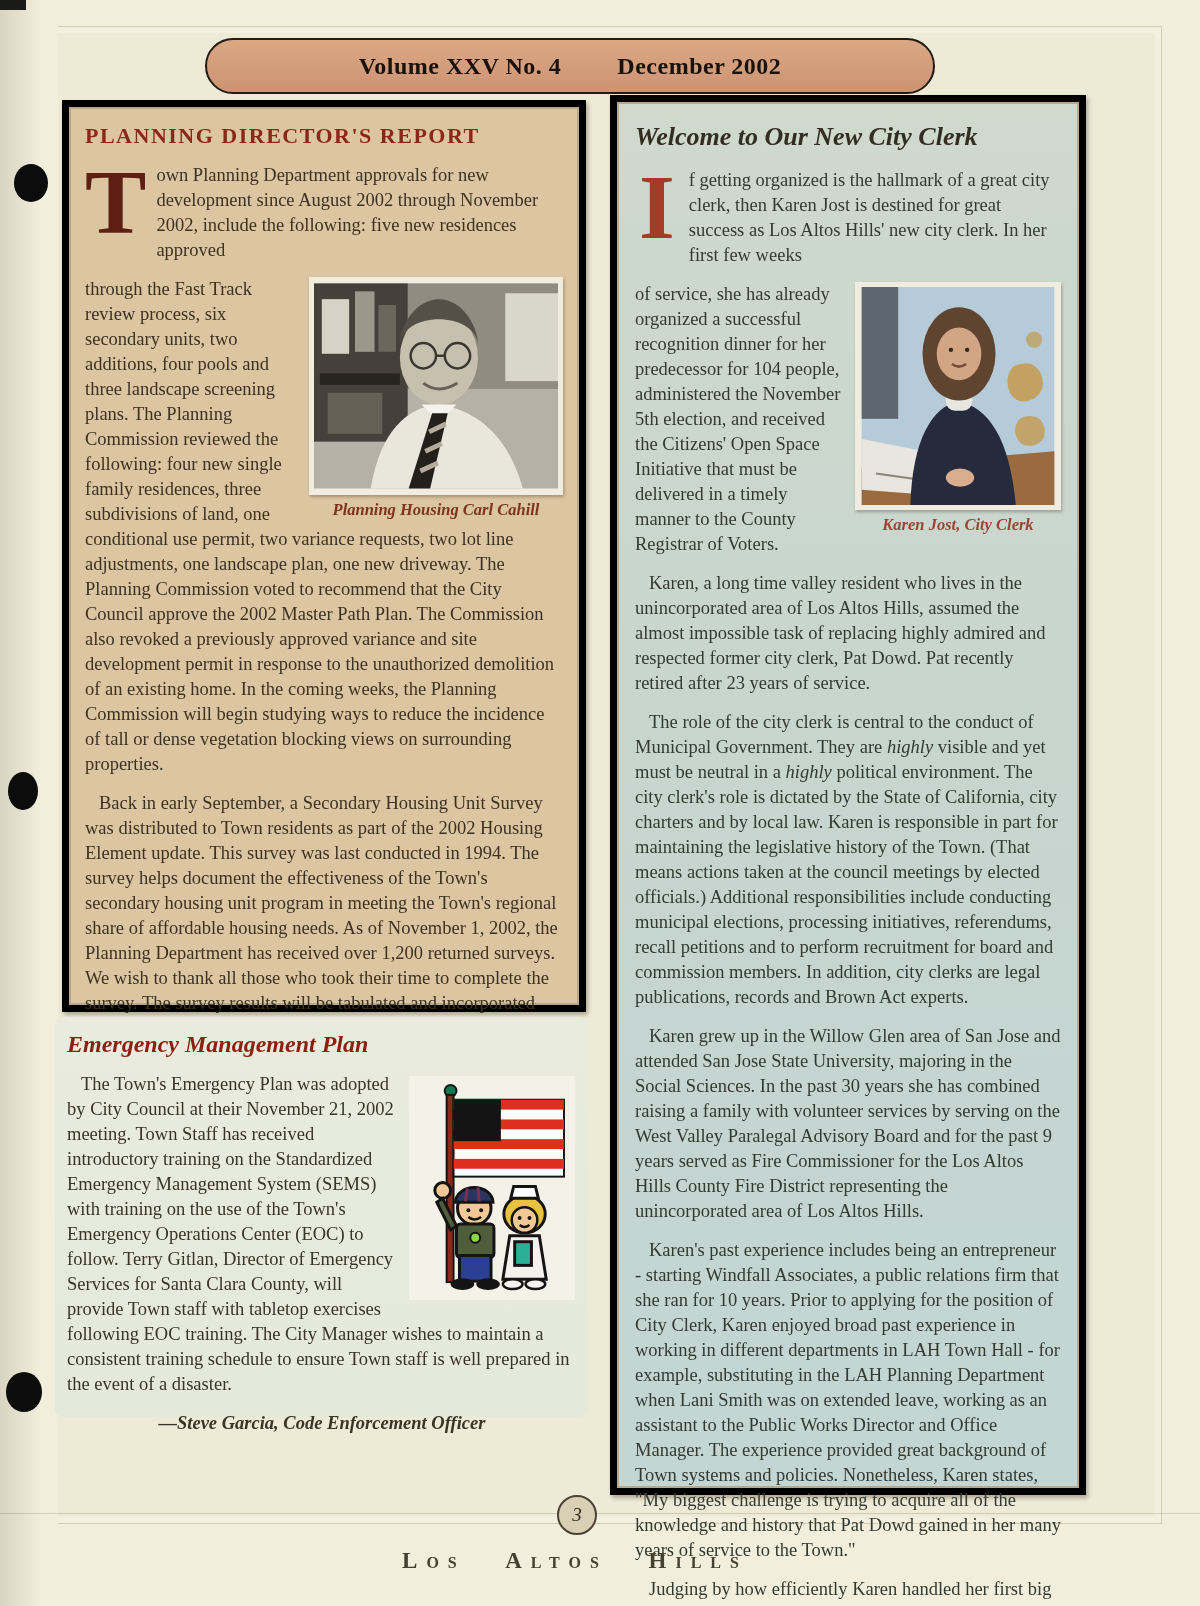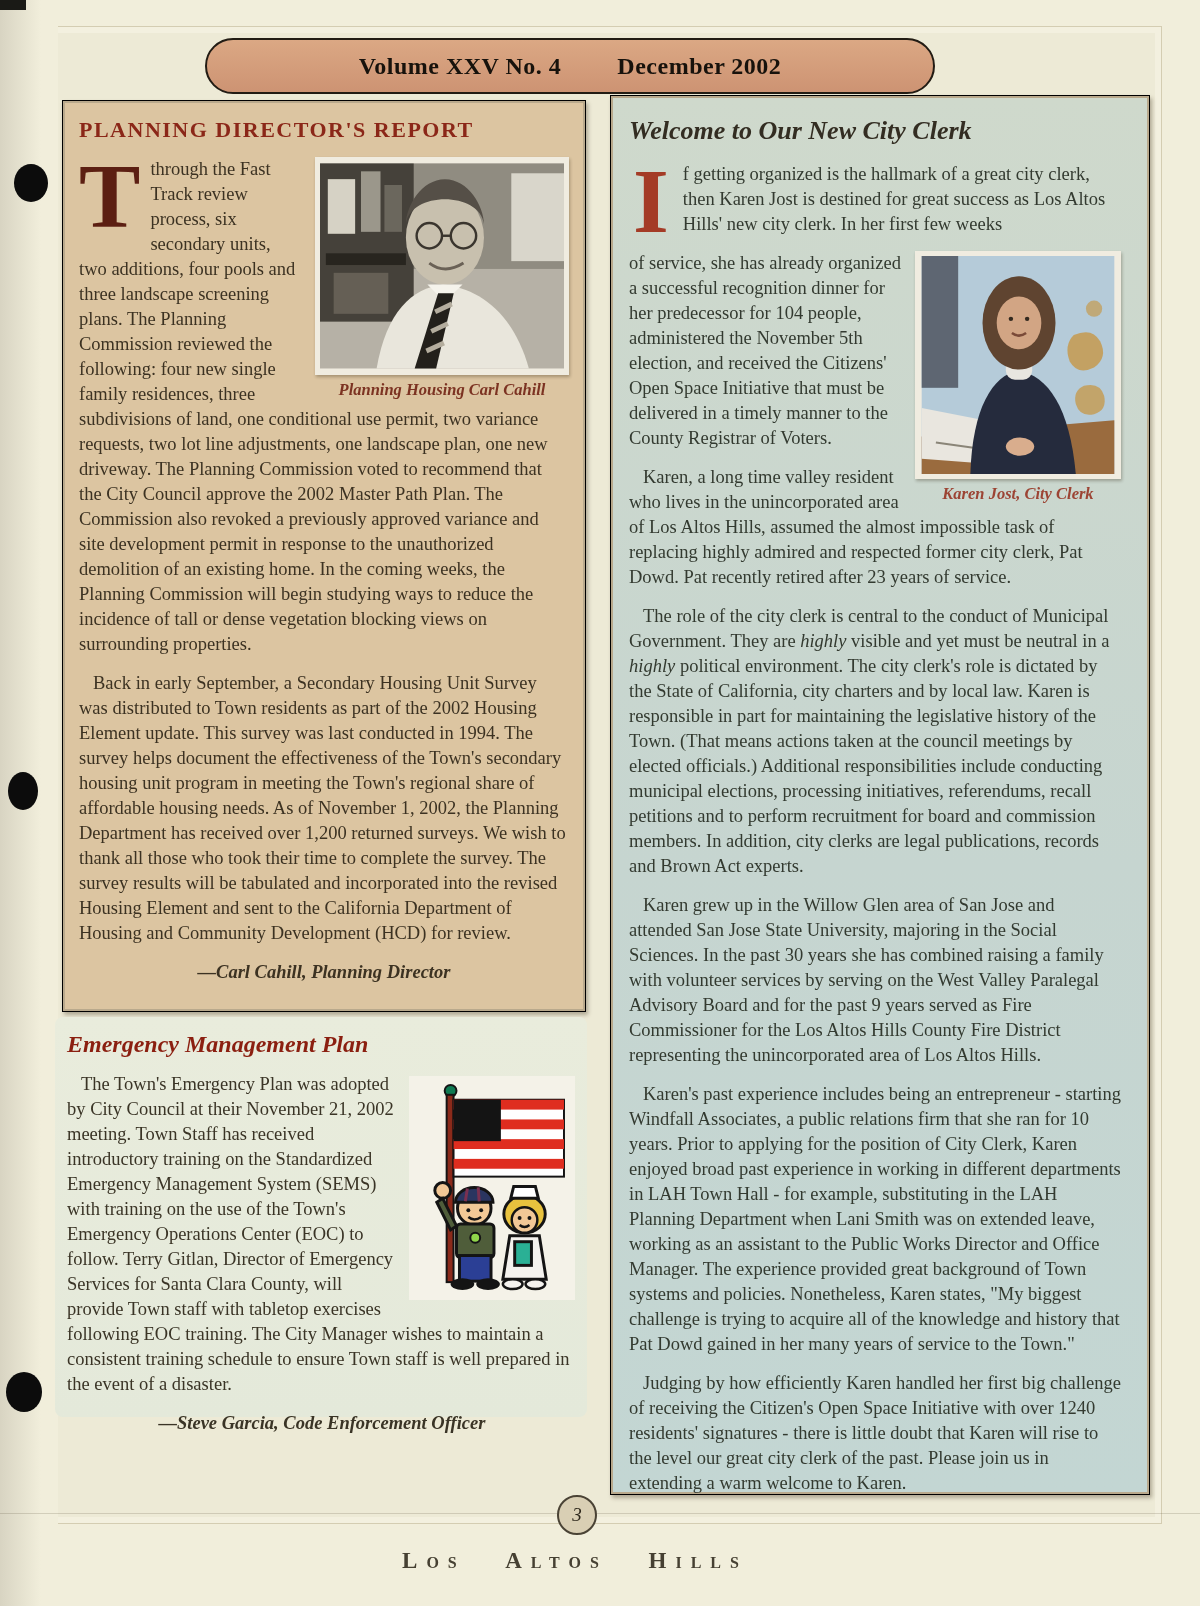--- a/index.html
+++ b/index.html
@@ -22,32 +22,32 @@
   .pill{
     position:absolute;left:205px;top:38px;width:726px;height:52px;
     background:linear-gradient(180deg,#dba884,#cd9373);
     border:2px solid #221c14;border-radius:28px;
     display:flex;align-items:center;justify-content:center;gap:56px;
     font-weight:bold;font-size:24px;color:#17120c;letter-spacing:.5px;
   }
   
   .boxed{
     position:absolute;
-    border:1px solid #000000;
+    border:7px solid #000000;
     box-shadow:0 0 0 2px #b9a98c inset, 2px 3px 4px rgba(60,45,25,.35);
     box-sizing:border-box;
   }
   .left-article{
     left:62px;top:100px;width:524px;height:912px;
     background:#dcc5a1;padding:10px 16px 8px 16px;
   }
   .right-article{
-    left:610px;top:95px;width:540px;height:1400px;
+    left:610px;top:95px;width:476px;height:1400px;
     background:linear-gradient(180deg,#cfd9cc 0%,#c6d5d0 55%,#c3d6d3 100%);
-    padding:12px 28px 10px 18px;
+    padding:12px 18px 10px 18px;
   }
   h2.planning-title{
     margin:6px 0 14px 0;font-size:22px;font-weight:bold;color:#8b2718;
     letter-spacing:1.5px;
   }
   h2.clerk-title{
     margin:8px 0 16px 0;font-size:26px;font-weight:bold;font-style:italic;color:#332d22;
   }
   h3.emergency-title{
     margin:0 0 14px 0;font-size:24px;font-weight:bold;font-style:italic;color:#8b1f10;
@@ -109,21 +109,21 @@
 <div class="punch-hole" style="left:6px;top:1372px;width:36px;height:40px;"></div>
 
 <div class="pill">
   <span>Volume XXV  No. 4</span>
   <span>December  2002</span>
 </div>
 
 <div class="boxed left-article">
   <h2 class="planning-title">PLANNING DIRECTOR'S REPORT</h2>
 
-  <p class="lead-para"><span class="dropcap t">T</span></p>
+  <p class="lead-para"><span class="dropcap t">T</span><span>own Planning Department approvals for new development since August 2002 through November 2002, include the following: five new residences approved</span></p>
 
   <figure class="photo-float">
     <div class="photo-frame">
       <svg width="244" height="208" viewBox="0 0 250 210">
         <rect width="250" height="210" fill="#b6b1a6"></rect>
         <rect x="0" y="0" width="250" height="108" fill="#908c81"></rect>
         <rect x="0" y="0" width="96" height="162" fill="#45413a"></rect>
         <rect x="8" y="16" width="28" height="56" fill="#d6d2c5"></rect>
         <rect x="42" y="8" width="20" height="62" fill="#9b978b"></rect>
         <rect x="66" y="22" width="18" height="48" fill="#6b675d"></rect>

